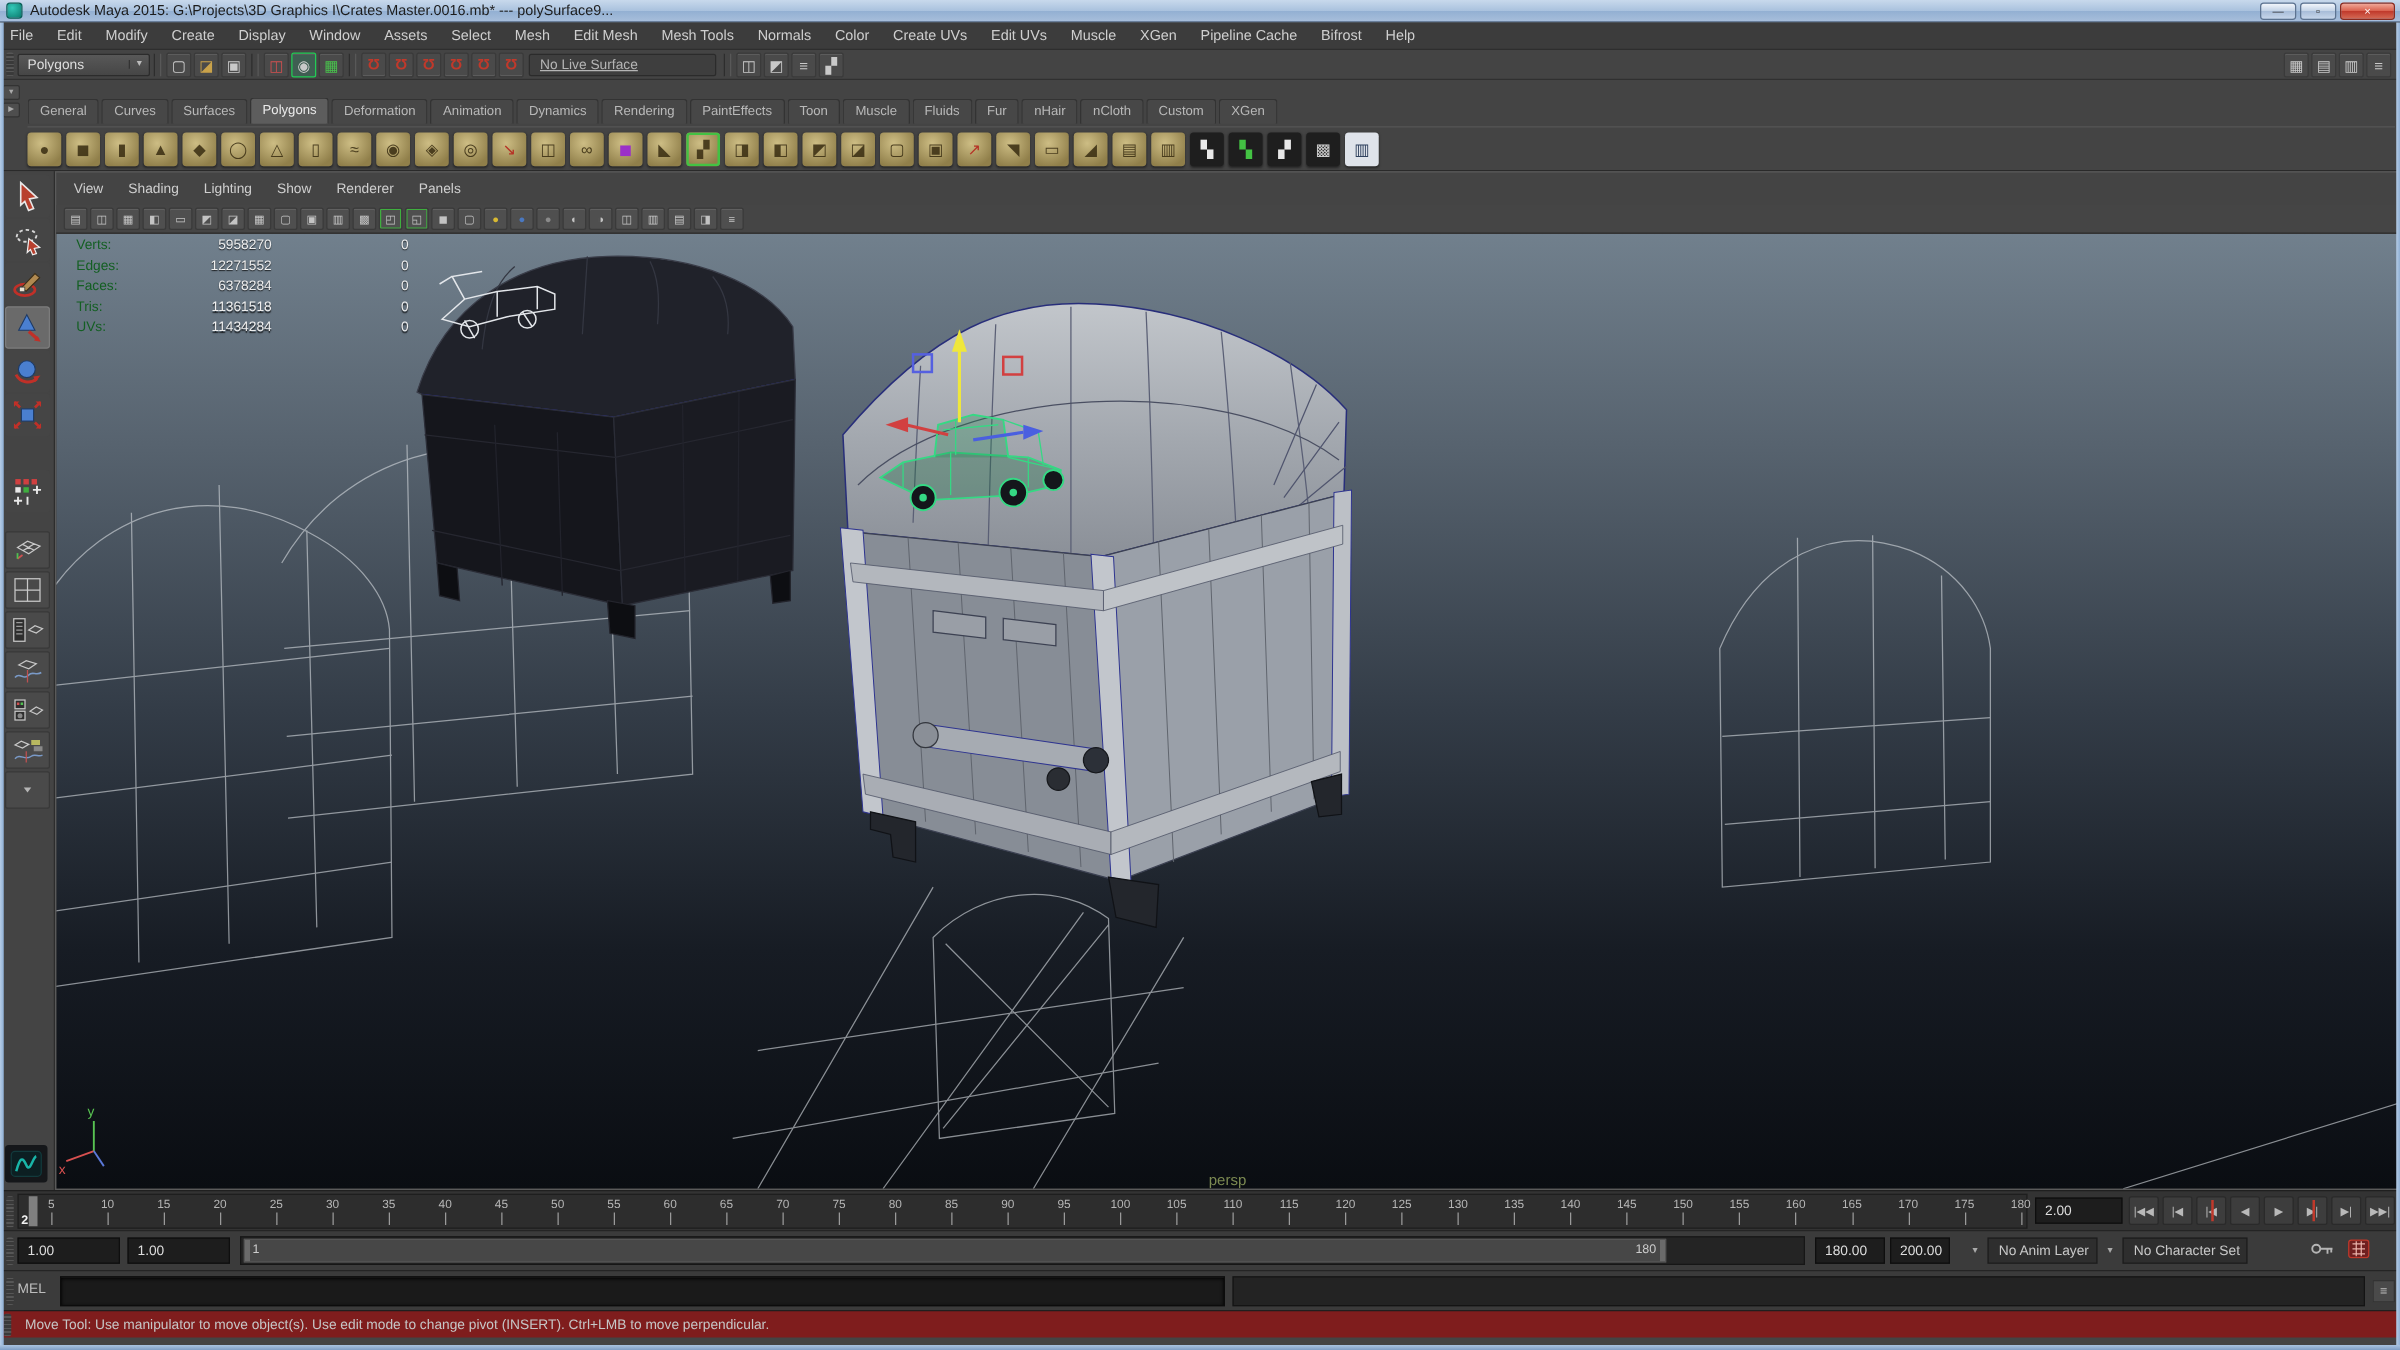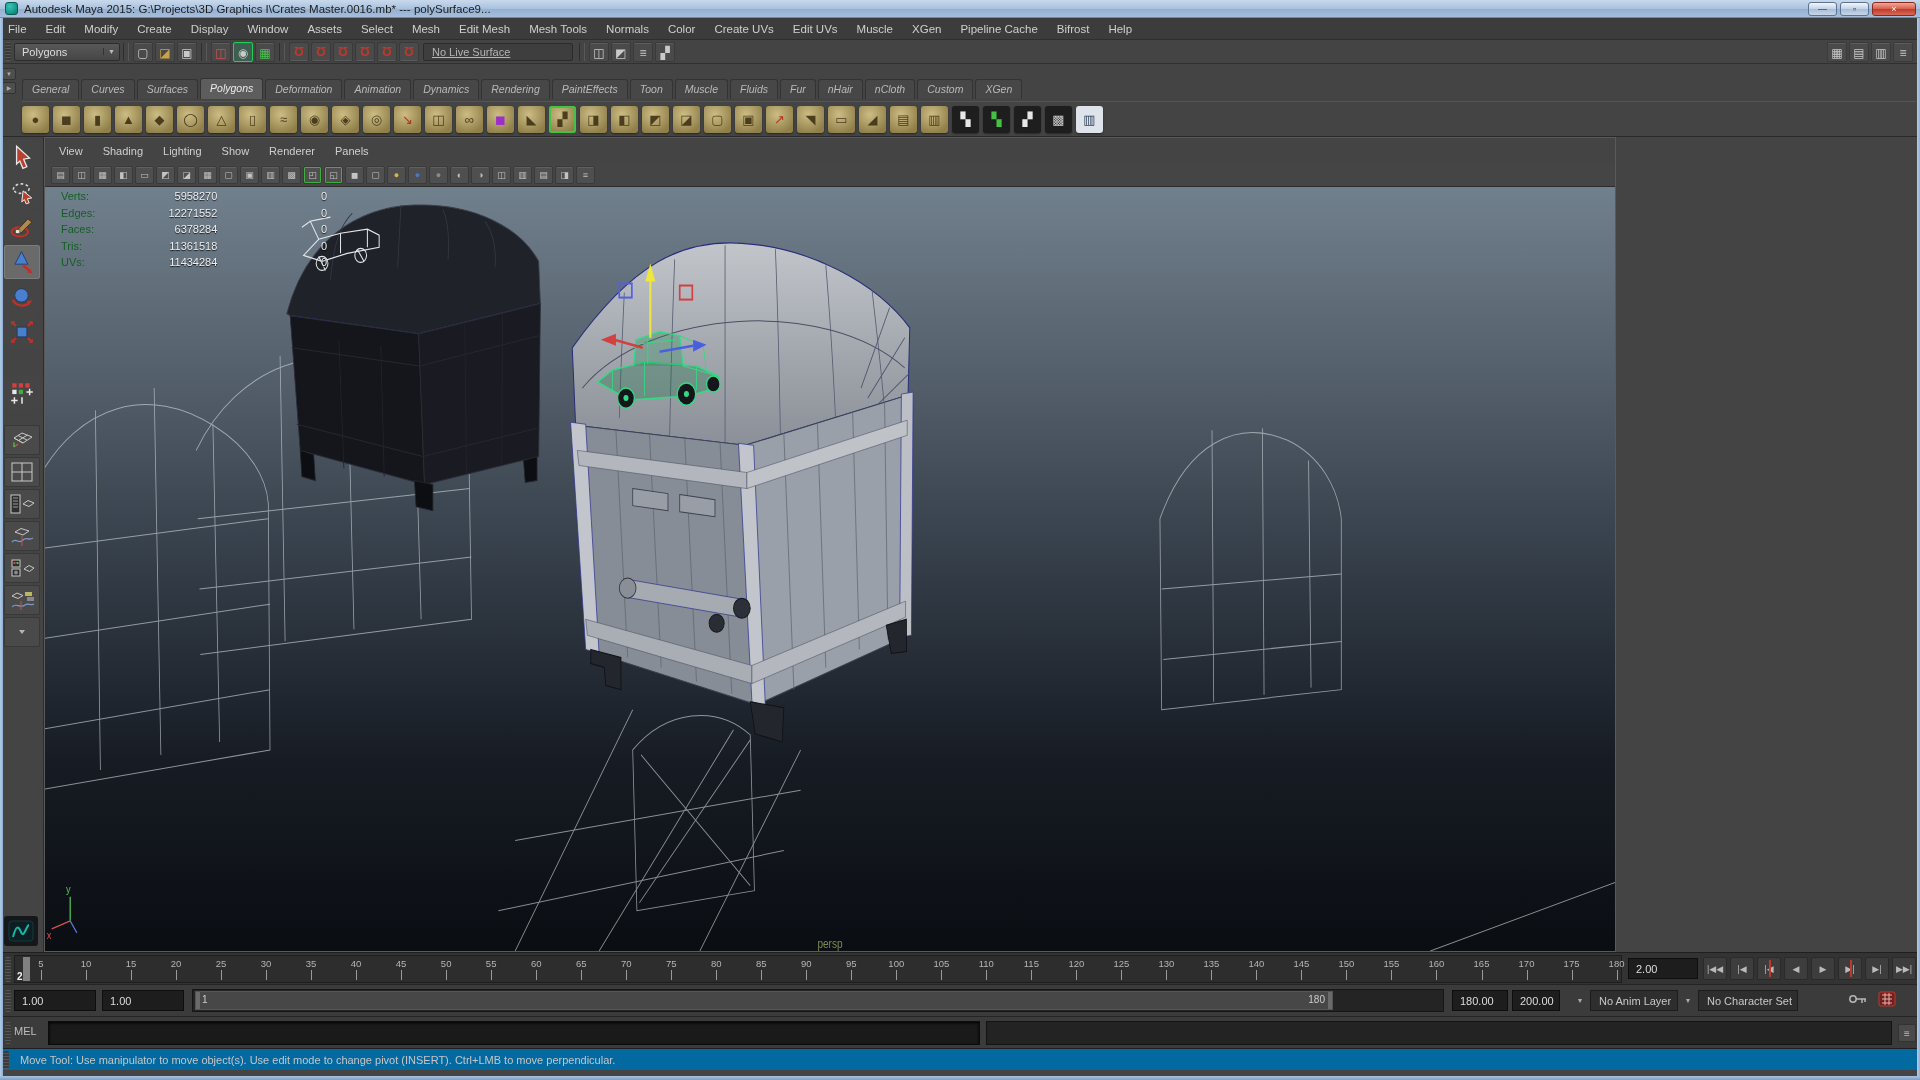--- a/index.html
+++ b/index.html
@@ -53,33 +53,33 @@
   #sl-right { position:absolute; right:6px; display:flex; }
 
   
   #shelf { position:absolute; left:0; top:64px; width:1920px; height:73px; background:#444;
     border-bottom:1px solid #2a2a2a; }
   #shelf-side { position:absolute; left:2px; top:4px; width:16px; height:64px; display:flex;
     flex-direction:column; gap:2px; }
   .shelf-side-btn { width:14px; height:12px; background:#4e4e4e; border:1px solid #333;
     font-size:6px; color:#aaa; text-align:center; line-height:11px; border-radius:2px; }
   #shelf-tabs { position:absolute; left:22px; top:14px; right:4px; height:21px; display:flex; gap:2px;
-    align-items:flex-end;font-style:italic; }
+    align-items:flex-end; }
   .tab { height:20px; padding:0 9px; background:#474747; border:1px solid #333; border-bottom:none;
     border-radius:3px 3px 0 0; font-size:10.5px; color:#b9b9b9; line-height:19px; white-space:nowrap; }
   .tab.active { background:#5d5d5d; color:#eaeaea; height:21px; }
   #shelf-icons { position:absolute; left:22px; top:37px; right:4px; height:34px; display:flex;
     gap:4px; align-items:center; border-top:1px solid #555; padding-top:2px; }
   .shelf-icon { width:27px; height:27px; border-radius:3px; flex:0 0 auto;
     background:radial-gradient(circle at 40% 32%,#cdbd84,#907f4a 78%);
     box-shadow:0 1px 2px rgba(0,0,0,.45); font-size:13px; line-height:27px; text-align:center;
     color:rgba(55,44,16,.85); }
 
   
-  #main { position:absolute; left:0; top:137px; width:1616px; height:815px; display:flex; }
+  #main { position:absolute; left:0; top:137px; width:1920px; height:815px; display:flex; }
   #toolbox { width:44px; background:#444; border-right:1px solid #2d2d2d; padding-top:3px;
     display:flex; flex-direction:column; align-items:center; position:relative; }
   .tool-btn { width:36px; height:34px; margin-bottom:1px; border-radius:3px; display:flex;
     align-items:center; justify-content:center; background:#454545; }
   .tool-btn.active { background:#6a6a6a; box-shadow:inset 0 0 0 1px #7c7c7c; }
   .tool-gap { height:26px; }
   .layout-btn { width:36px; height:30px; margin-bottom:2px; background:#4a4a4a; border:1px solid #383838;
     border-radius:2px; display:flex; align-items:center; justify-content:center; }
   #maya-logo { position:absolute; bottom:6px; left:4px; width:34px; height:30px; border-radius:3px;
     background:#15171a; display:flex; align-items:center; justify-content:center; }
@@ -147,21 +147,21 @@
     border-top:1px solid #242424; }
   #mel-label { position:absolute; left:14px; top:8px; font-size:11px; color:#bdbdbd; }
   #mel-input { position:absolute; left:48px; top:4px; width:932px; height:24px; background:#1a1a1a;
     border:1px solid #0c0c0c; box-shadow:inset 0 1px 3px #000; }
   #mel-results { position:absolute; left:986px; top:4px; width:906px; height:24px; background:#232323;
     border:1px solid #141414; }
   #script-editor-btn { position:absolute; right:4px; top:7px; width:18px; height:18px; background:#4a4a4a;
     border:1px solid #333; font-size:10px; color:#bbb; text-align:center; line-height:17px; }
 
   
-  #helprow { position:absolute; left:0; top:1048px; width:1920px; height:22px; background:#0369a1;
+  #helprow { position:absolute; left:0; top:1048px; width:1920px; height:22px; background:#7f1d1d;
     border-top:1px solid #1f1f1f; display:flex; align-items:center; }
   #help-text { font-size:11px; color:#c6c6c6; padding-left:8px; }
 </style>
 </head>
 <body>
 
 <div id="app">
 
   <div id="titlebar">
     <div class="app-icon"></div>

